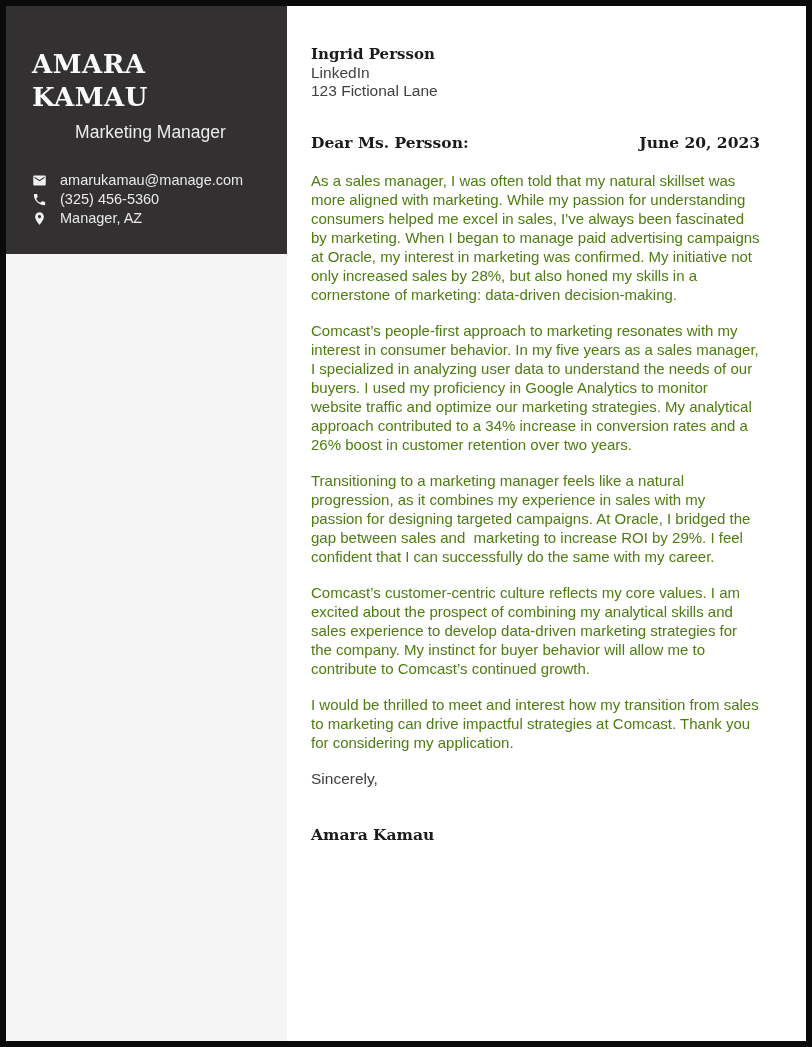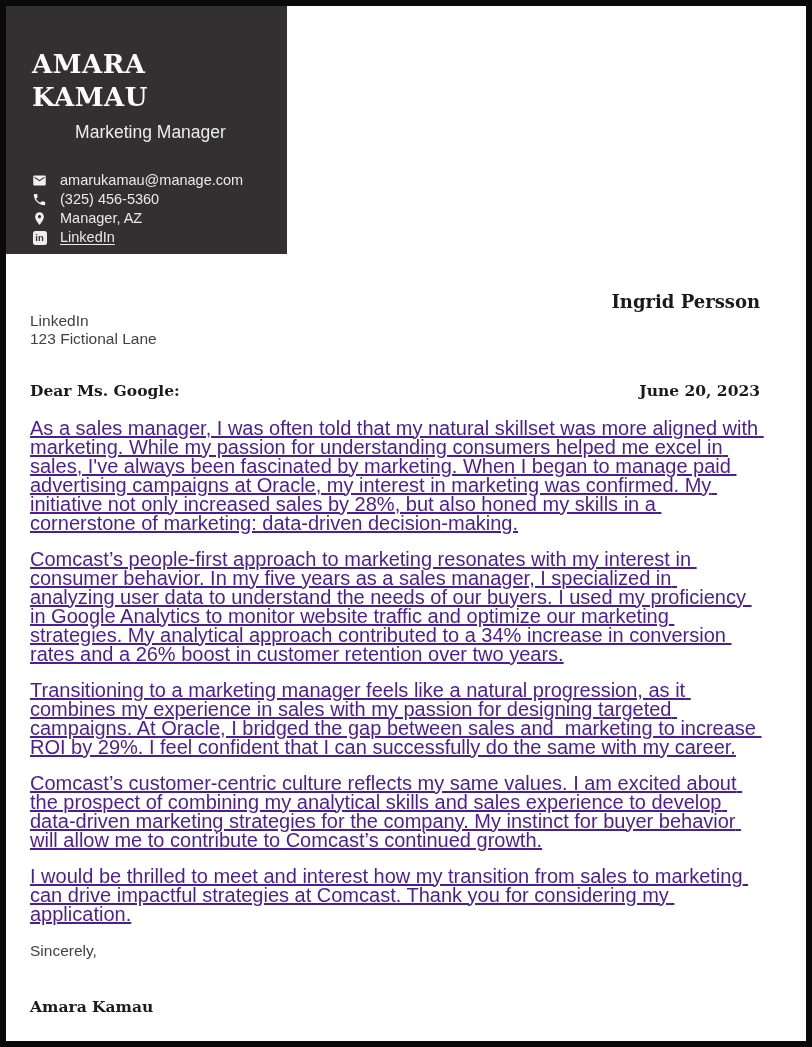--- a/index.html
+++ b/index.html
@@ -11,21 +11,20 @@
   .frame {
     width: 812px; height: 1047px;
     background: #0a0a0a;
     padding: 6px;
     box-sizing: border-box;
   }
   .page {
     width: 100%; height: 100%;
     display: flex;
     background: #ffffff;
-    flex-direction: column;
   }
   
   .sidebar {
     width: 281px; flex: none;
     background: #f5f5f6;
     display: flex; flex-direction: column;
   }
   .sidebar-top {
     background: #333032;
     height: 248px;
@@ -78,37 +77,36 @@
     box-sizing: border-box;
     padding: 39px 46px 0 24px;
     color: #414141;
   }
   .serif-bold {
     font-family: "DejaVu Serif", "Liberation Serif", serif;
     font-weight: 700;
     color: #1b1b1b;
   }
   .recipient { font-size: 15.5px; line-height: 18.5px; }
-  .recipient .r-name { font-size: 18px; line-height: 18.5px; text-align: right; }
+  .recipient .r-name { font-size: 15px; line-height: 18.5px; }
   .greeting-row {
     margin-top: 32px;
     display: flex;
     justify-content: space-between;
     align-items: baseline;
     font-size: 15.5px;
     line-height: 19px;
   }
   .body-copy { margin-top: 19px; }
   .body-copy p {
     margin: 0 0 17px 0;
-    font-size: 20px;
+    font-size: 15px;
     line-height: 19px;
     white-space: pre-wrap;
-    color: #4c1d95;
-    text-decoration: underline;
+    color: #4d7c0f;
   }
   .closing { font-size: 15.5px; line-height: 19px; margin-top: 9px; }
   .signature {
     margin-top: 37px;
     font-size: 15.5px;
     line-height: 19px;
   }
 </style>
 </head>
 <body>
@@ -139,48 +137,42 @@
             <span>(325) 456-5360</span>
           </div>
           <div class="contact-row">
             <span class="cicon">
               <svg viewBox="0 0 24 24">
                   <path d="M12 2C8.13 2 5 5.13 5 9c0 5.25 7 13 7 13s7-7.75 7-13c0-3.87-3.13-7-7-7zm0 9.5c-1.38 0-2.5-1.12-2.5-2.5s1.12-2.5 2.5-2.5 2.5 1.12 2.5 2.5-1.12 2.5-2.5 2.5z"></path>
                 </svg>
             </span>
             <span>Manager, AZ</span>
           </div>
-          <div class="contact-row">
-            <span class="cicon">
-              <span class="li-badge">in</span>
-            </span>
-            <span class="link">LinkedIn</span>
-          </div>
         </div>
       </div>
       <div class="sidebar-bottom"></div>
     </div>
 
     <div class="main">
       <div class="recipient">
         <div class="serif-bold r-name">Ingrid Persson</div>
         <div>LinkedIn</div>
         <div>123 Fictional Lane</div>
       </div>
 
       <div class="greeting-row">
-        <span class="serif-bold">Dear Ms. Google:</span>
+        <span class="serif-bold">Dear Ms. Persson:</span>
         <span class="serif-bold">June 20, 2023</span>
       </div>
 
       <div class="body-copy">
         <p>As a sales manager, I was often told that my natural skillset was more aligned with marketing. While my passion for understanding consumers helped me excel in sales, I've always been fascinated by marketing. When I began to manage paid advertising campaigns at Oracle, my interest in marketing was confirmed. My initiative not only increased sales by 28%, but also honed my skills in a cornerstone of marketing: data-driven decision-making.</p>
         <p>Comcast’s people-first approach to marketing resonates with my interest in consumer behavior. In my five years as a sales manager, I specialized in analyzing user data to understand the needs of our buyers. I used my proficiency in Google Analytics to monitor website traffic and optimize our marketing strategies. My analytical approach contributed to a 34% increase in conversion rates and a 26% boost in customer retention over two years.</p>
         <p>Transitioning to a marketing manager feels like a natural progression, as it combines my experience in sales with my passion for designing targeted campaigns. At Oracle, I bridged the gap between sales and  marketing to increase ROI by 29%. I feel confident that I can successfully do the same with my career.</p>
-        <p>Comcast’s customer-centric culture reflects my same values. I am excited about the prospect of combining my analytical skills and sales experience to develop data-driven marketing strategies for the company. My instinct for buyer behavior will allow me to contribute to Comcast’s continued growth.</p>
+        <p>Comcast’s customer-centric culture reflects my core values. I am excited about the prospect of combining my analytical skills and sales experience to develop data-driven marketing strategies for the company. My instinct for buyer behavior will allow me to contribute to Comcast’s continued growth.</p>
         <p>I would be thrilled to meet and interest how my transition from sales to marketing can drive impactful strategies at Comcast. Thank you for considering my application.</p>
       </div>
 
       <div class="closing">Sincerely,</div>
       <div class="signature serif-bold">Amara Kamau</div>
     </div>
 
   </div>
 </div>
 

